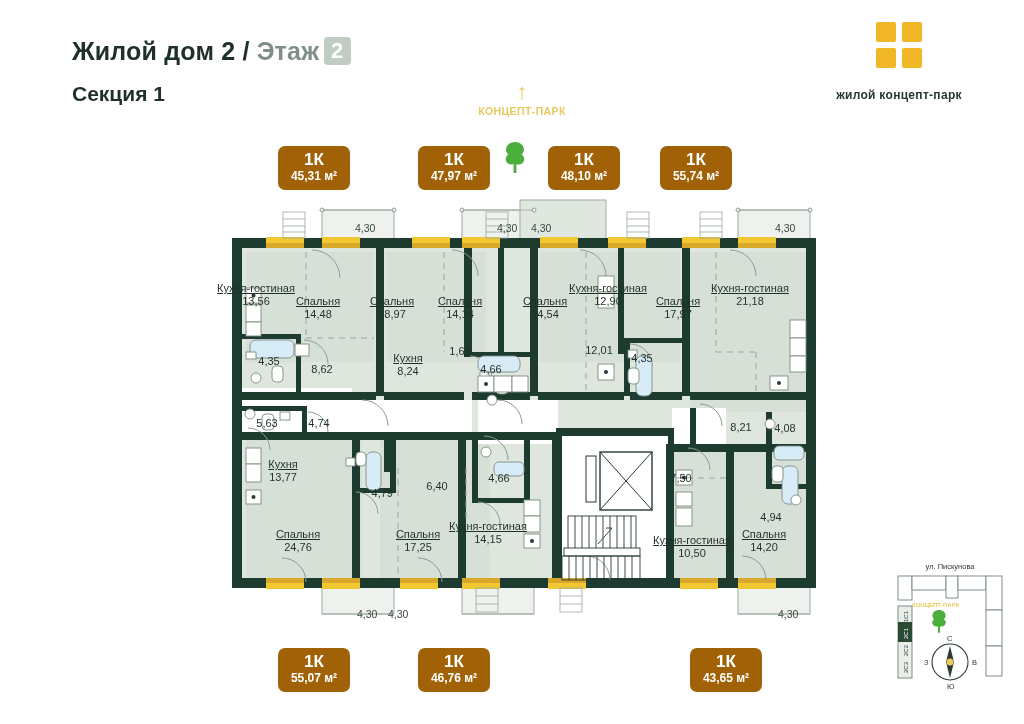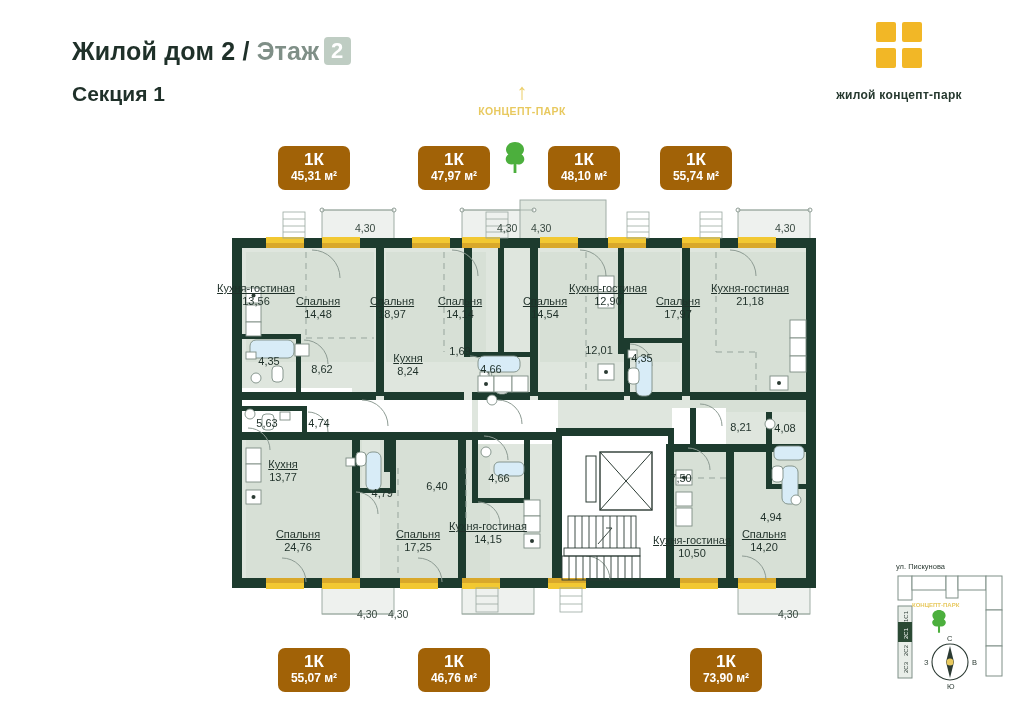--- a/index.html
+++ b/index.html
@@ -62,21 +62,21 @@
   #plan { position:absolute; left:0px; top:0px; width:1024px; height:724px; }
 
   
   .rlabel { position:absolute; text-align:center; color:#1f3029; font-size:11px; line-height:12.5px; white-space:nowrap; }
   .rlabel b { font-weight:normal; display:block;text-decoration:underline; }
   .rnum { position:absolute; color:#1f3029; font-size:11px; line-height:12.5px; white-space:nowrap; text-align:center; }
   .dim  { position:absolute; color:#3a4a42; font-size:10.5px; white-space:nowrap; }
 
   
   .minimap { position:absolute; left:884px; top:562px; width:132px; height:132px; }
-  .mm-street { position:absolute; top:0; left:12px; width:108px; text-align:left; font-size:7.5px; color:#2b3a33; }
+  .mm-street { position:absolute; top:0; left:12px; width:108px; text-align:center; font-size:7.5px; color:#2b3a33; }
   .mm-park-label { position:absolute; left:28px; top:40px; font-size:6px; color:#e8c95f; font-weight:bold; }
   .mm-tree { position:absolute; left:44px; top:46px; }
   .c-letter { position:absolute; font-size:7.5px; color:#2b3a33; }
 </style>
 </head>
 <body>
 
 <div id="root">
 
   <div class="header-title">
@@ -124,21 +124,21 @@
   <div class="badge" style="left:278px; top:648px;">
     <div class="b-type">1К</div>
     <div class="b-area">55,07 м²</div>
   </div>
   <div class="badge" style="left:418px; top:648px;">
     <div class="b-type">1К</div>
     <div class="b-area">46,76 м²</div>
   </div>
   <div class="badge" style="left:690px; top:648px;">
     <div class="b-type">1К</div>
-    <div class="b-area">73,90 м²</div>
+    <div class="b-area">43,65 м²</div>
   </div>
 
   <svg id="plan" viewBox="0 0 1024 724">
     <g>
 
       <g stroke="#9aa8a0" stroke-width="1" fill="#eef1ee" opacity="0.95">
         <rect x="322" y="210" width="72" height="32"></rect>
         <rect x="462" y="210" width="72" height="32"></rect>
         <rect x="520" y="200" width="86" height="42" fill="#dfe6de"></rect>
         <rect x="738" y="210" width="72" height="32"></rect>

